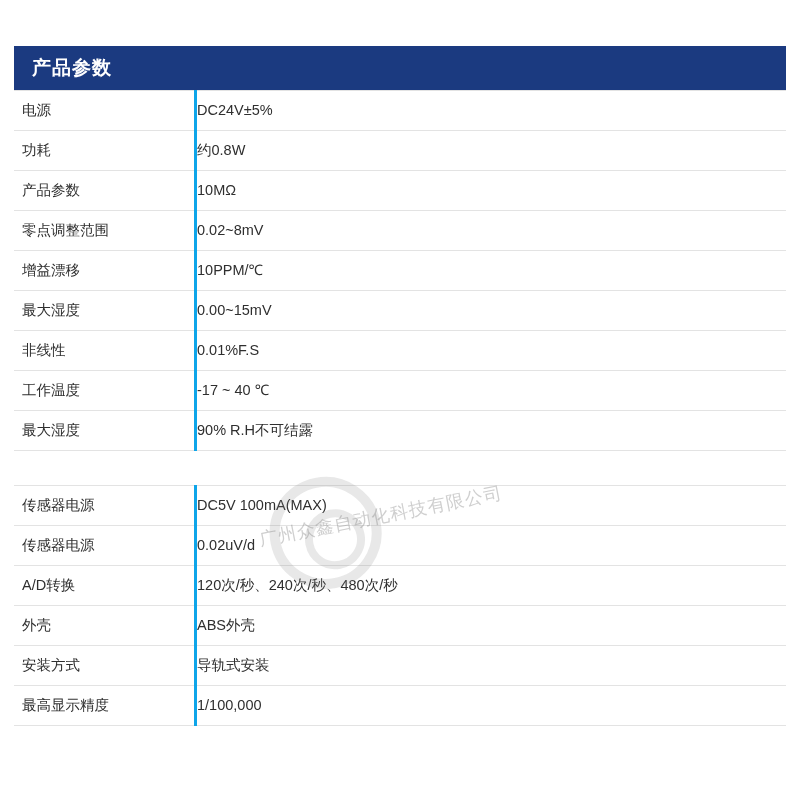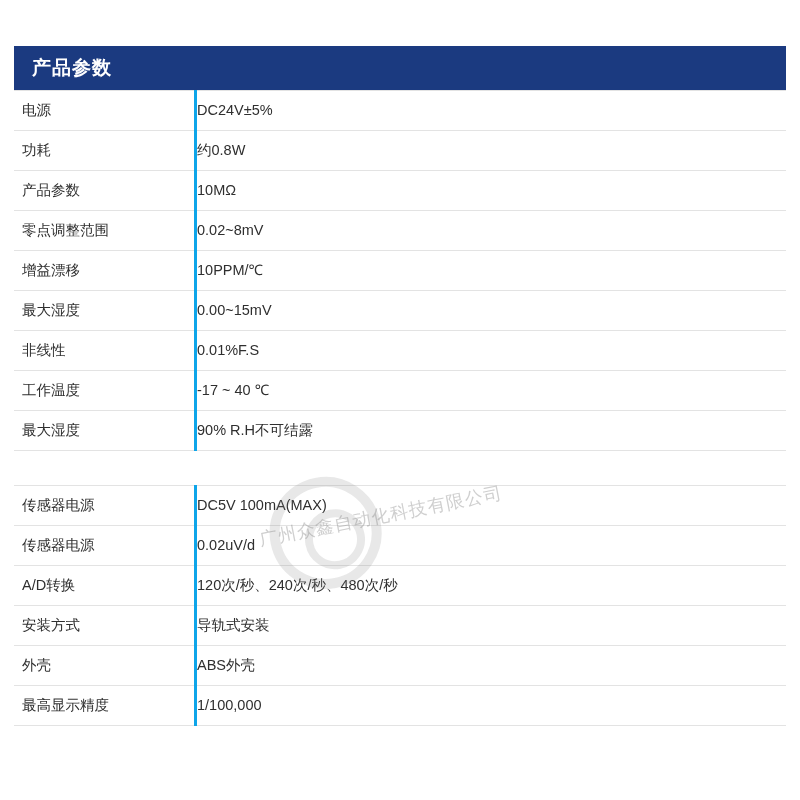--- a/index.html
+++ b/index.html
@@ -162,26 +162,26 @@
       </tr>
       <tr>
         <td class="label">传感器电源</td>
         <td class="value">0.02uV/d</td>
       </tr>
       <tr>
         <td class="label">A/D转换</td>
         <td class="value">120次/秒、240次/秒、480次/秒</td>
       </tr>
       <tr>
+        <td class="label">外壳</td>
+        <td class="value">ABS外壳</td>
+      </tr>
+      <tr>
         <td class="label">安装方式</td>
         <td class="value">导轨式安装</td>
-      </tr>
-      <tr>
-        <td class="label">外壳</td>
-        <td class="value">ABS外壳</td>
       </tr>
       <tr>
         <td class="label">最高显示精度</td>
         <td class="value">1/100,000</td>
       </tr>
 
     </tbody>
   </table>
 
   <div class="watermark">

